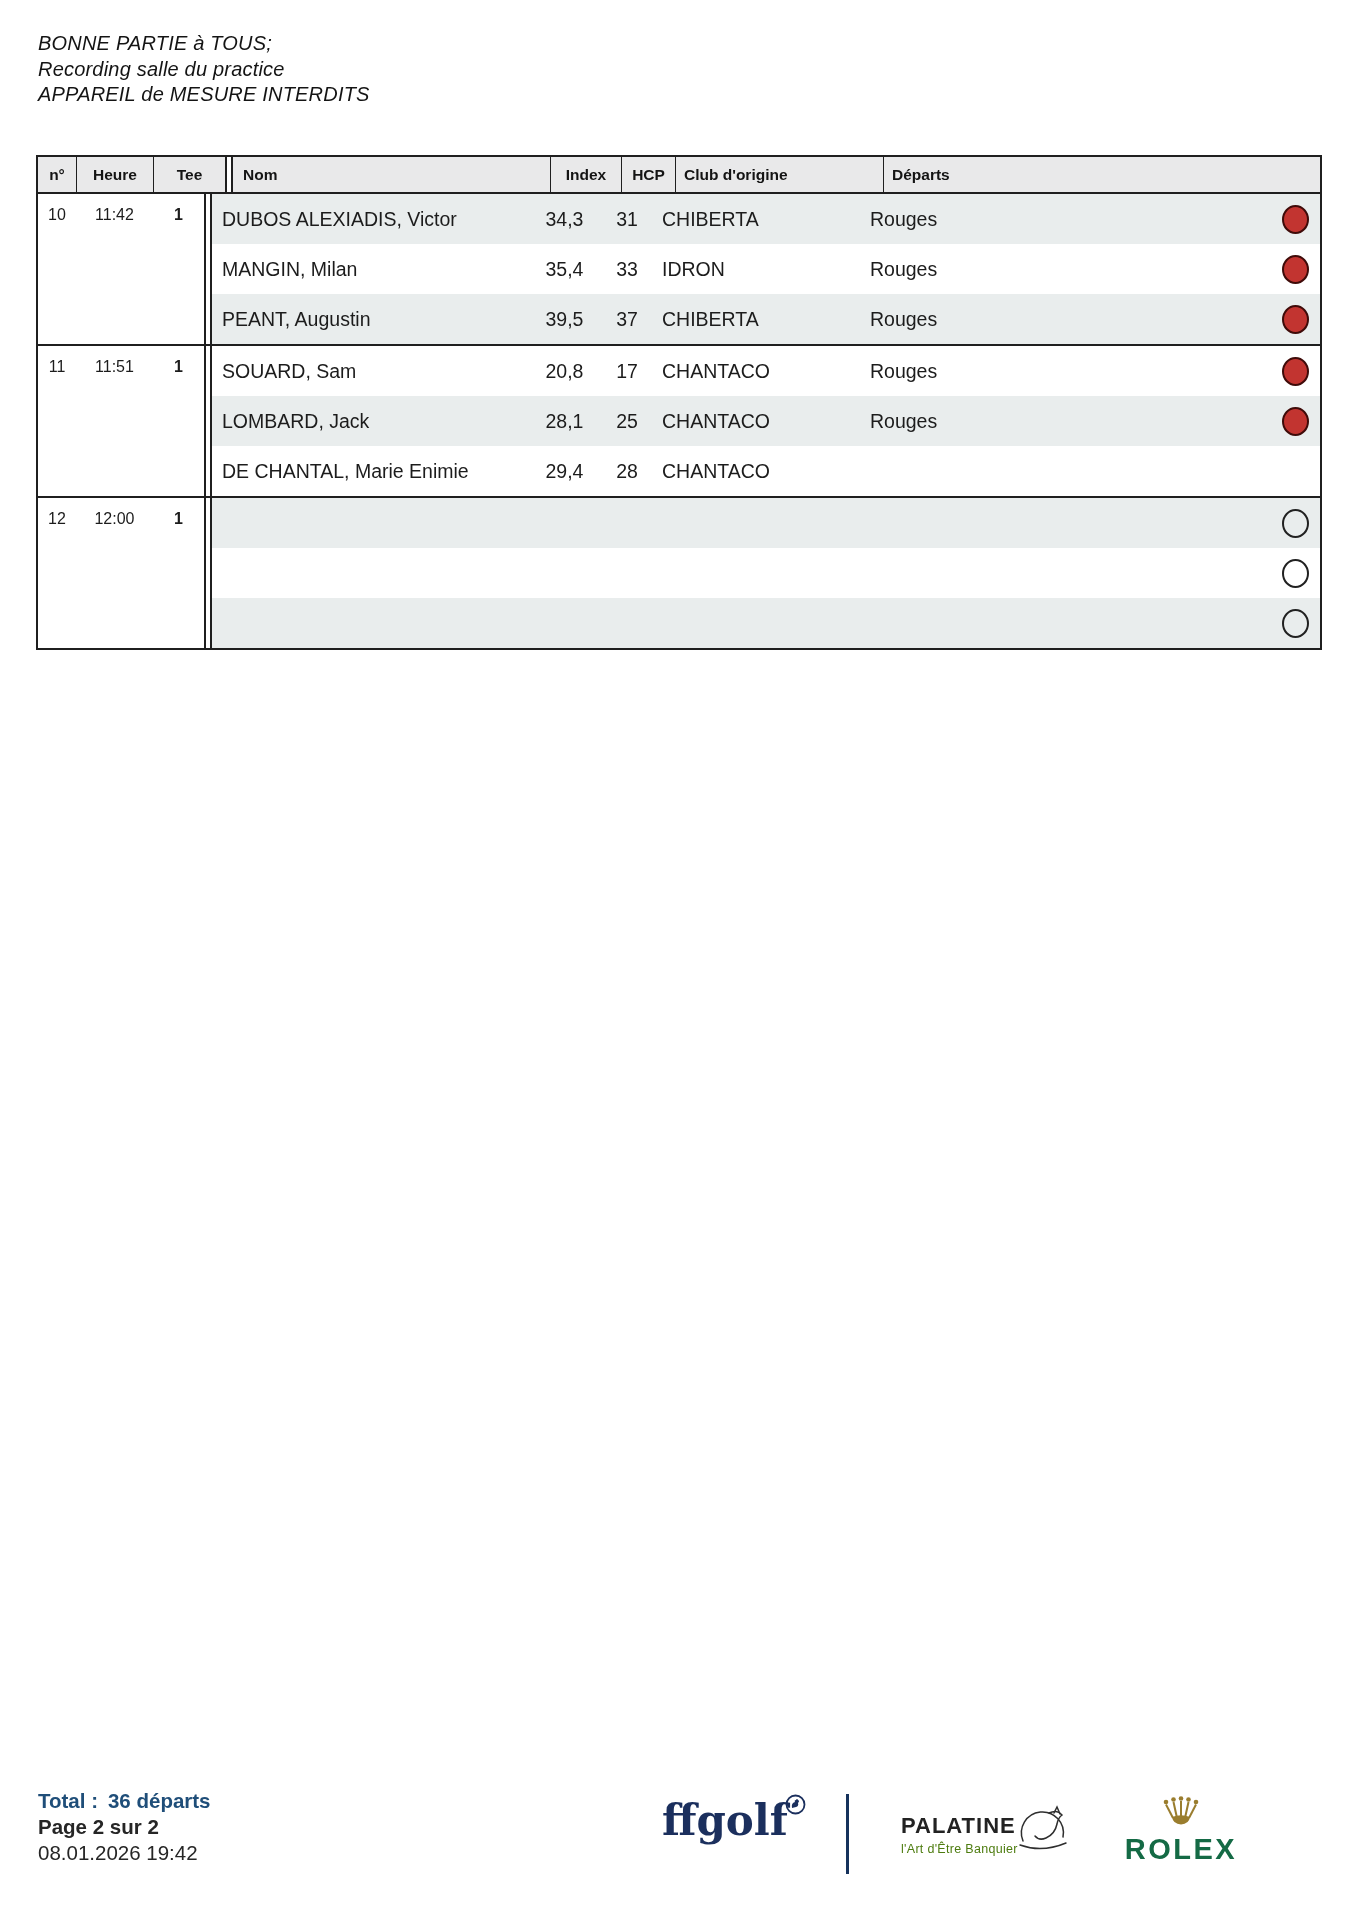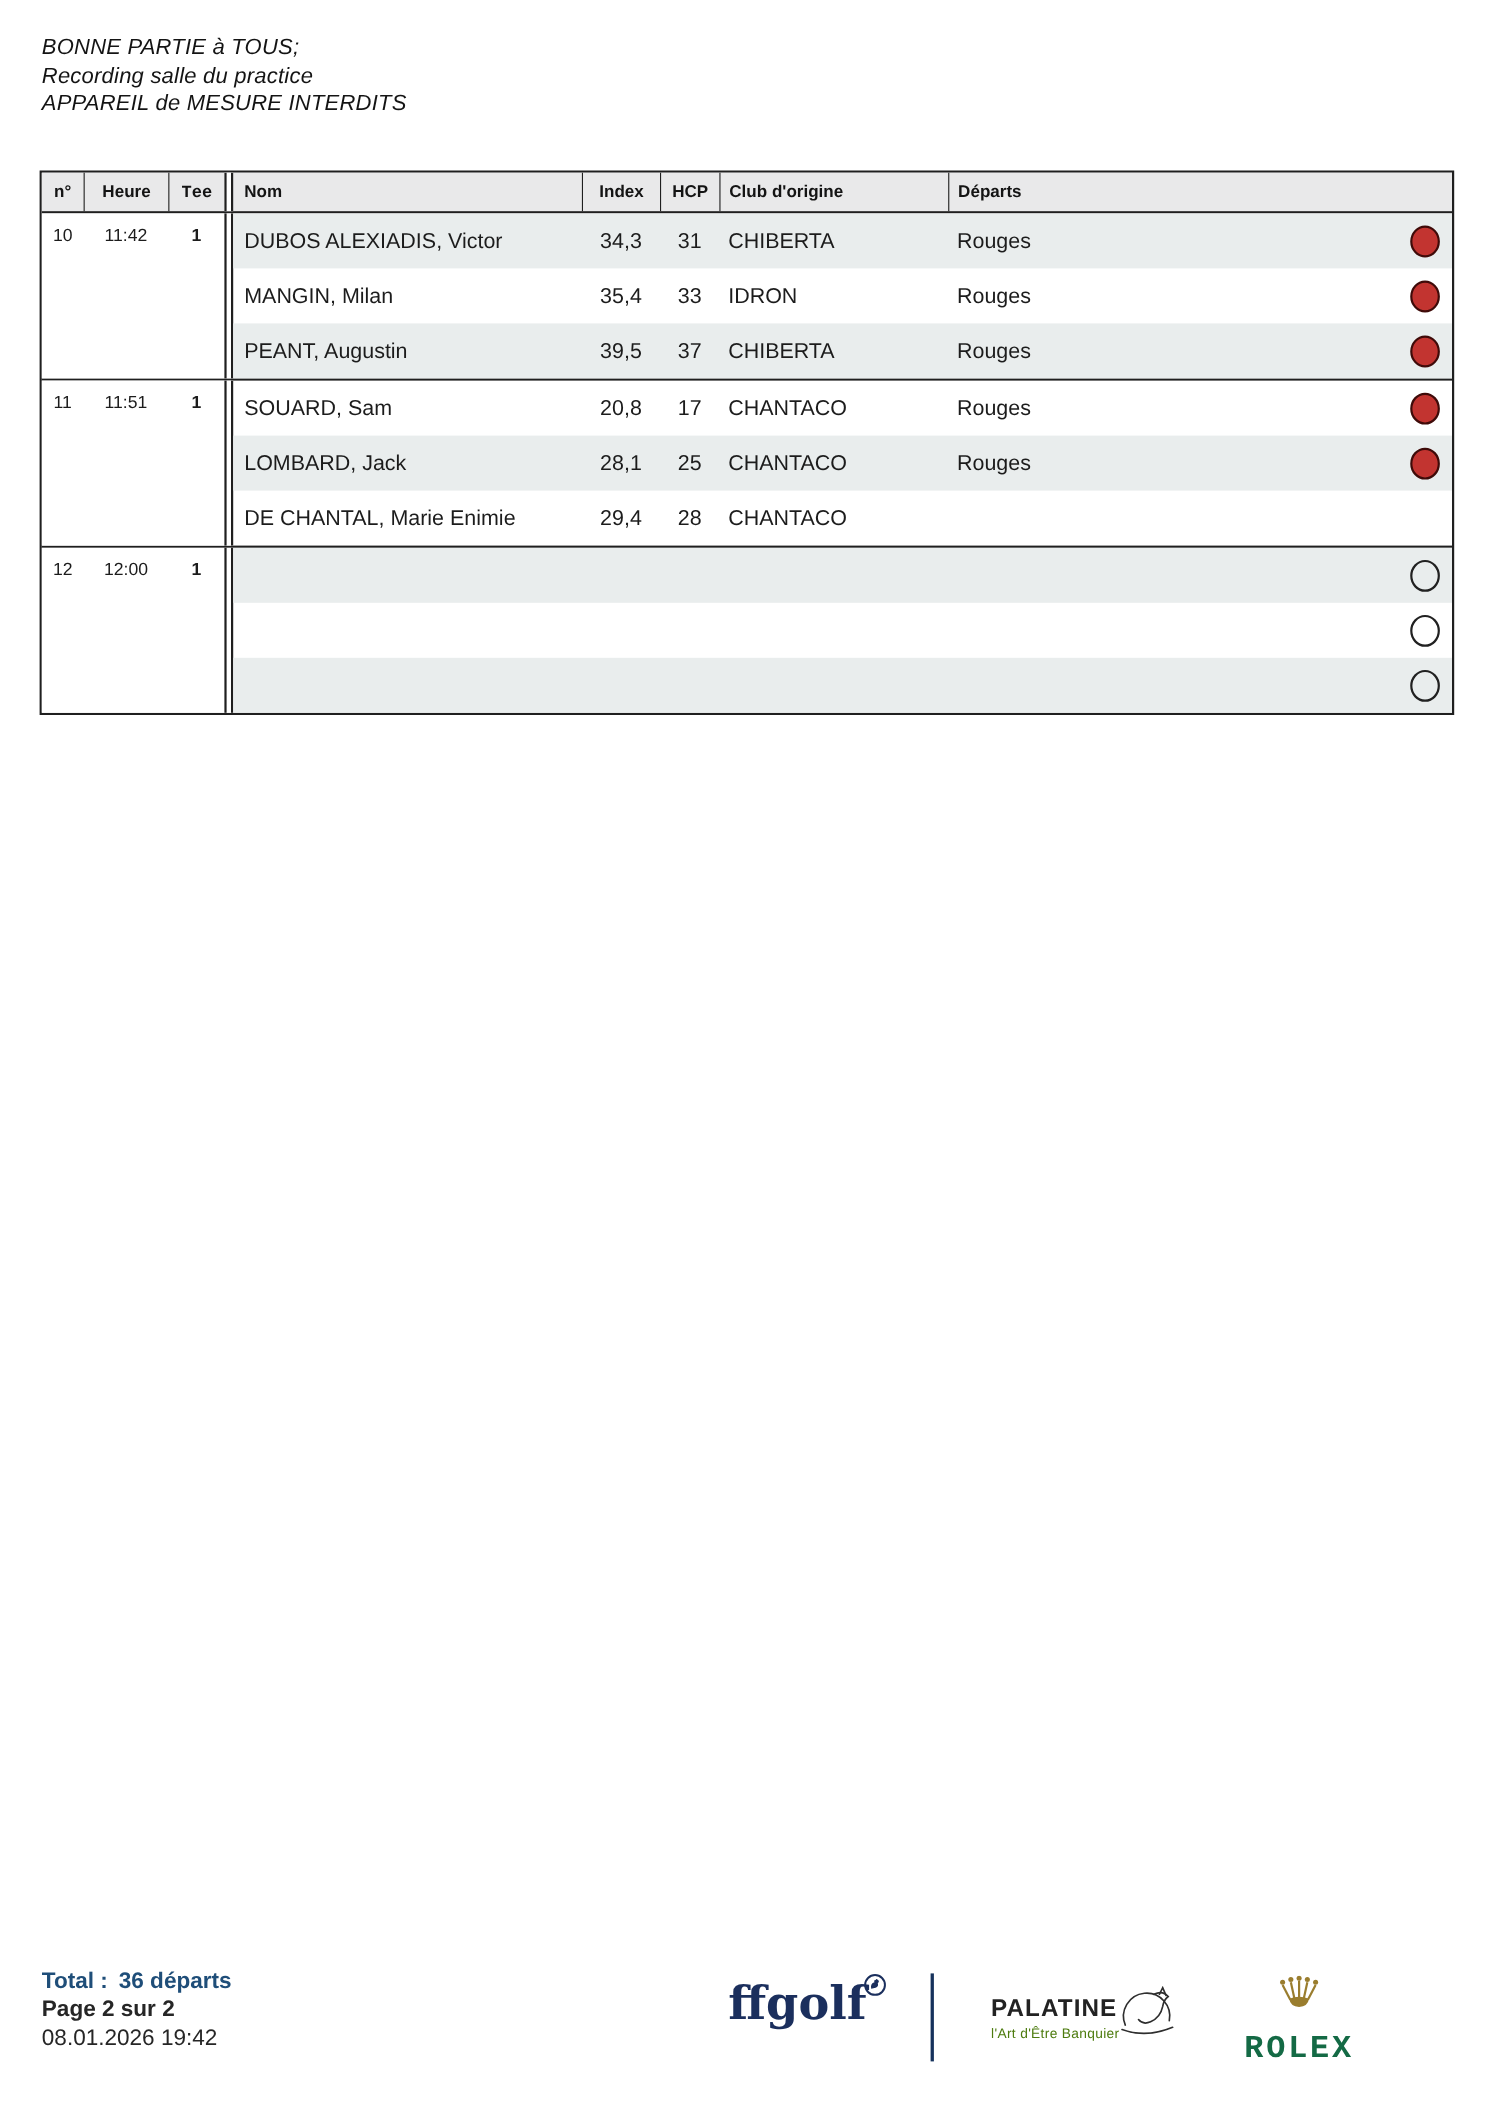--- a/index.html
+++ b/index.html
@@ -10,21 +10,21 @@
   .notes{position:absolute;left:38px;top:31px;font-style:italic;font-size:20px;
          line-height:25.5px;color:#141414;letter-spacing:.2px;}
 
   
   .table{position:absolute;left:36px;top:155px;width:1286px;border:2.5px solid #1f1f1f;box-sizing:border-box;background:#fff;}
   .thead{display:flex;height:37px;background:#e9e9ea;border-bottom:2px solid #1f1f1f;
          font-weight:bold;font-size:15.5px;color:#141414;box-sizing:border-box;}
   .th{display:flex;align-items:center;justify-content:center;height:100%;box-sizing:border-box;flex:none;}
   .th-num{width:38px;}
   .th-heure{width:77px;border-left:1.5px solid #1f1f1f;}
-  .th-tee{width:51px;border-left:1.5px solid #1f1f1f;font-family:Liberation Mono, monospace;}
+  .th-tee{width:72px;border-left:1.5px solid #1f1f1f;}
   .gapcol{width:8px;flex:none;background:#fff;border-left:2px solid #1f1f1f;border-right:2px solid #1f1f1f;box-sizing:border-box;}
   .th-nom{width:317px;justify-content:flex-start;padding-left:10px;}
   .th-index{width:71px;border-left:1.5px solid #1f1f1f;}
   .th-hcp{width:54px;border-left:1.5px solid #1f1f1f;}
   .th-club{width:208px;border-left:1.5px solid #1f1f1f;justify-content:flex-start;padding-left:8px;}
   .th-departs{flex:1;border-left:1.5px solid #1f1f1f;justify-content:flex-start;padding-left:8px;}
 
   .group{display:flex;}
   .group + .group{border-top:2px solid #1f1f1f;}
   .group-cell{width:166px;flex:none;display:flex;align-items:flex-start;padding-top:12px;
@@ -53,21 +53,21 @@
 
   .ffgolf{position:absolute;left:662px;top:1800px;font-family:"DejaVu Serif",serif;font-weight:bold;
           font-size:42px;line-height:1;color:#1b2f5d;}
   .ffgolf-mark{position:absolute;left:785px;top:1794px;}
   .logo-divider{position:absolute;left:846px;top:1794px;width:2.5px;height:80px;background:#16325c;}
   .palatine{position:absolute;left:901px;top:1813px;}
   .palatine-name{font-size:22px;font-weight:bold;letter-spacing:1px;color:#222;}
   .palatine-tagline{font-size:12.5px;color:#4d7c0f;margin-top:3px;letter-spacing:.3px;}
   .palatine-horse{position:absolute;left:1013px;top:1803px;}
   .rolex{position:absolute;left:1122px;top:1796px;width:118px;text-align:center;}
-  .rolex-name{font-family:Liberation Mono, monospace;font-weight:bold;font-size:29px;color:#146a45;letter-spacing:2.5px;margin-top:14px;}
+  .rolex-name{font-family:Liberation Sans, sans-serif;font-weight:bold;font-size:29px;color:#146a45;letter-spacing:2.5px;margin-top:2px;}
 </style>
 </head>
 <body>
 
 <div class="page">
 
   <div class="notes">
     <div>BONNE PARTIE à TOUS;</div>
     <div>Recording salle du practice</div>
     <div>APPAREIL de MESURE INTERDITS</div>

